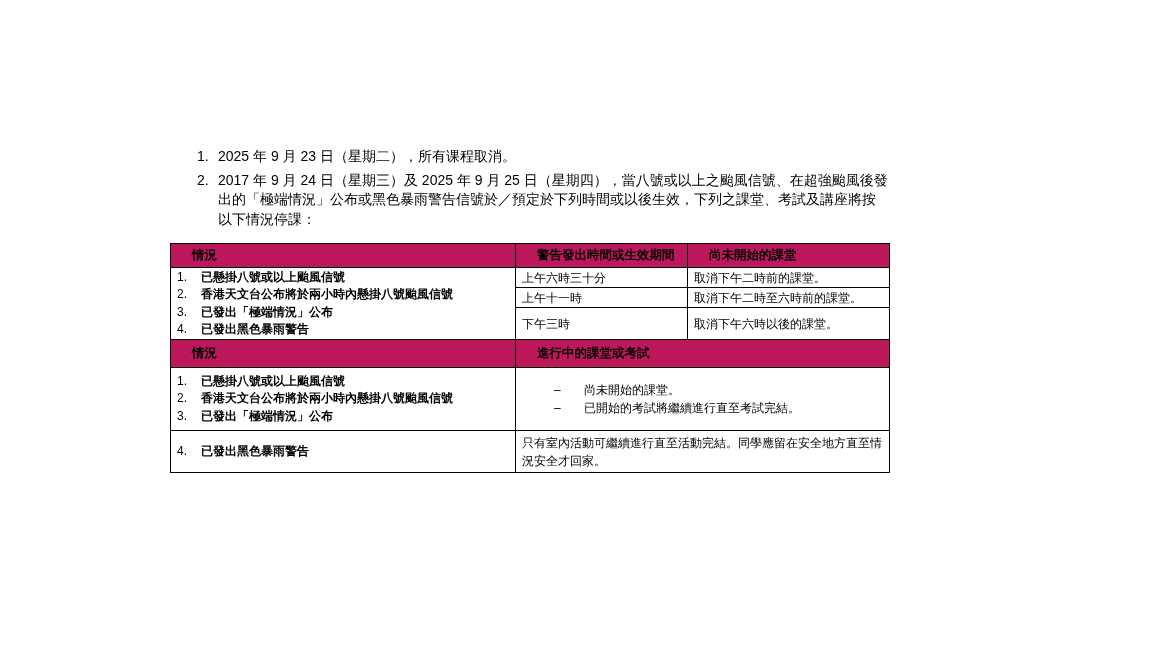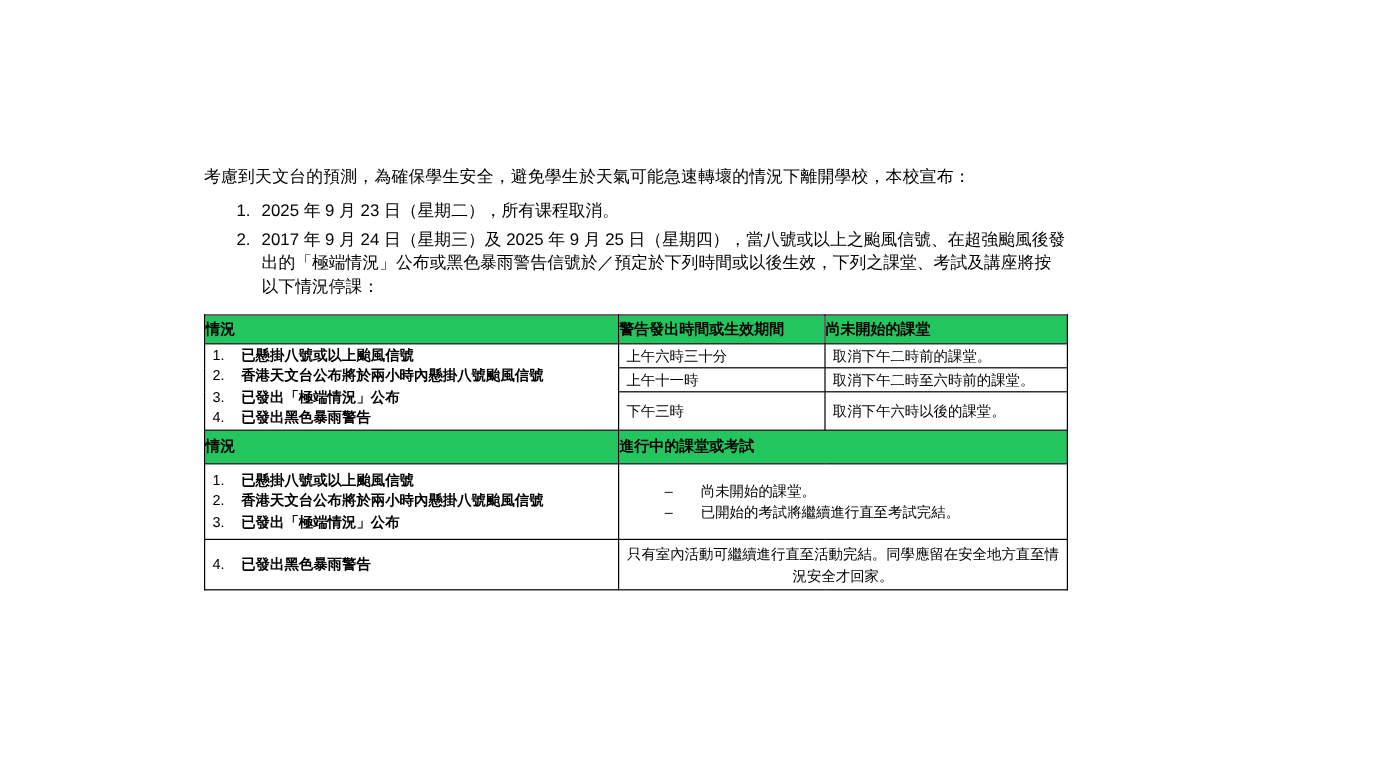--- a/index.html
+++ b/index.html
@@ -54,26 +54,26 @@
     table-layout: fixed;
     font-size: 12px;
   }
   table.sched th, table.sched td {
     border: 1px solid #000000;
     padding: 0 6px;
     vertical-align: middle;
     overflow: hidden;
   }
   table.sched th {
-    background: #22c55e;
+    background: #be185d;
     text-align: left;
     font-weight: bold;
     font-size: 12.5px;
     height: 24px;
-    padding-left: 0;
+    padding-left: 21px;
   }
   tr.hrow1 th { height: 23px; }
   tr.hrow2 th { height: 27px; }
   tr.r20 td { height: 19px; line-height: 18px; }
   tr.r32 td { height: 31px; line-height: 18px; }
   tr.rD  td { height: 62px; }
   tr.rE  td { height: 41px; }
   td.cond {
     vertical-align: top;
     padding: 2px 6px 2px 7px;
@@ -97,30 +97,28 @@
     line-height: 18px;
   }
   .di .dash {
     width: 30px;
     flex: 0 0 auto;
   }
   td.wrapcell {
     line-height: 18px;
     padding: 3px 10px 3px 7px;
     vertical-align: middle;
-    text-align: center;
   }
 </style>
 </head>
 <body>
 
 <div class="page">
   <div class="content">
 
-    <p class="intro">考慮到天文台的預測，為確保學生安全，避免學生於天氣可能急速轉壞的情況下離開學校，本校宣布：</p>
 
     <div class="numlist">
       <div class="li">
         <span class="n">1.</span>
         <span class="t">2025 年 9 月 23 日（星期二），所有课程取消。</span>
       </div>
       <div class="li">
         <span class="n">2.</span>
         <span class="t">2017 年 9 月 24 日（星期三）及 2025 年 9 月 25 日（星期四），當八號或以上之颱風信號、在超強颱風後發出的「極端情況」公布或黑色暴雨警告信號於／預定於下列時間或以後生效，下列之課堂、考試及講座將按以下情況停課：</span>
       </div>

